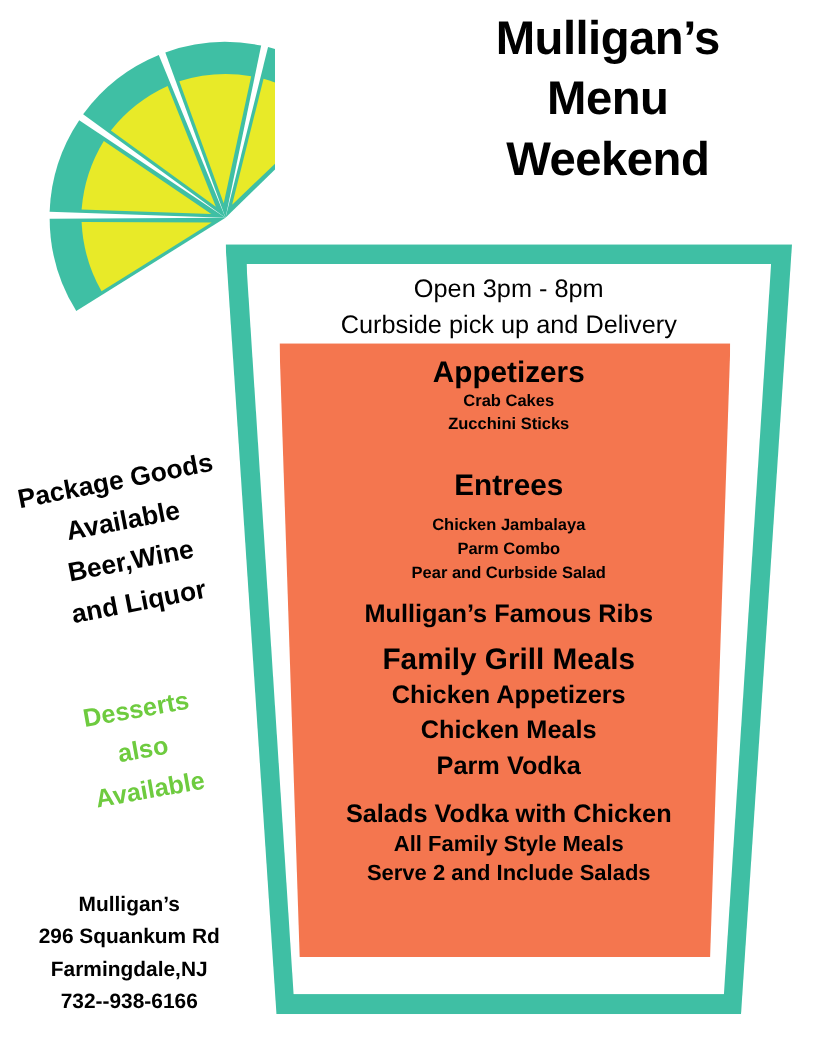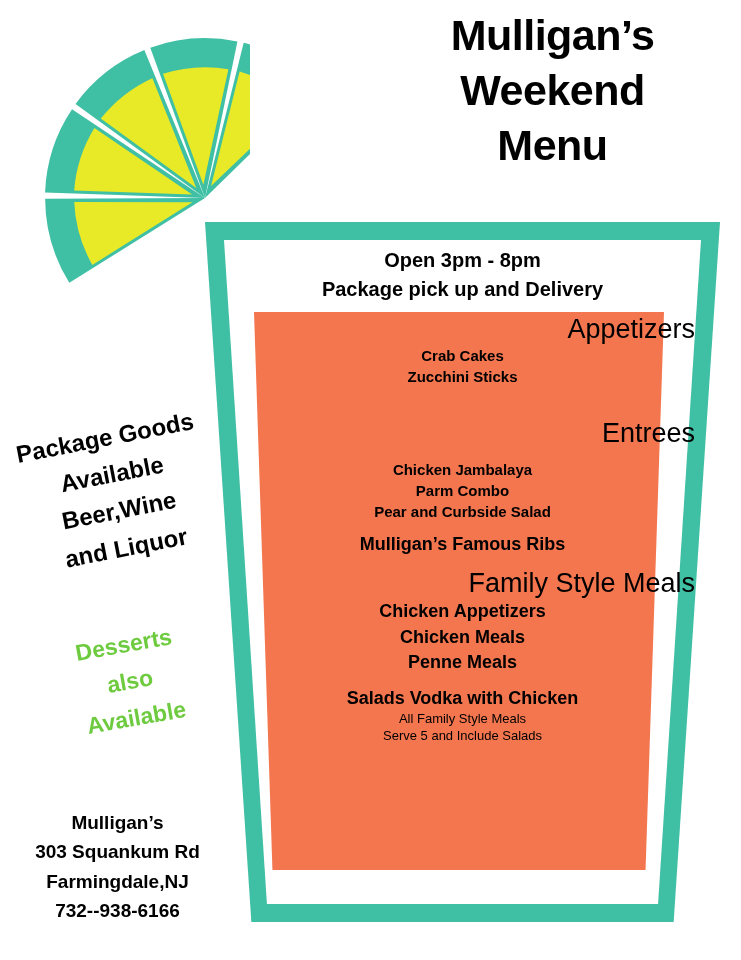--- a/index.html
+++ b/index.html
@@ -69,43 +69,42 @@
 
   
   .menu-text {
     position: absolute;
     left: 230px;
     top: 236px;
     width: 465px;
     text-align: center;
   }
   .hours {
-    font-size: 20px;
-    font-weight: bold;
+    font-size: 23px;
+    font-weight: normal;
     line-height: 1.45;
     padding-top: 10px;
   }
   .section-head {
     font-size: 27px;
-    font-weight: normal;
-    text-align: right;
+    font-weight: bold;
   }
   .item {
     font-size: 15px;
     font-weight: bold;
     line-height: 1.42;
   }
   .item-lg {
-    font-size: 18px;
+    font-size: 23px;
     font-weight: bold;
     line-height: 1.42;
   }
   .note {
-    font-size: 13px;
-    font-weight: normal;
+    font-size: 20px;
+    font-weight: bold;
     line-height: 1.3;
   }
   .sp-sm { height: 10px; }
   .sp-lg { height: 30px; }
 
   
   .package {
     position: absolute;
     left: 8px;
     top: 418px;
@@ -137,22 +136,22 @@
     font-size: 19px;
     font-weight: bold;
     line-height: 1.55;
   }
 </style>
 </head>
 <body>
 
 <div class="title">
   <div>Mulligan’s</div>
+  <div>Menu</div>
   <div>Weekend</div>
-  <div>Menu</div>
 </div>
 
 <div class="lime">
   <svg width="240" height="360" viewBox="0 0 240 360" xmlns="http://www.w3.org/2000/svg">
     <g transform="translate(195,180)">
 
       <g transform="rotate(-122)">
         <path d="M0,0 L0,-160 A160,160 0 0,1 84,-136 Z" fill="#3fbfa4"></path>
         <path d="M0,-22 L0,-140 A140,140 0 0,1 63,-122 Z" fill="#e8ea28" transform="translate(3,9)"></path>
       </g>
@@ -180,62 +179,62 @@
   </svg>
 </div>
 
 <div class="glass-outer"></div>
 <div class="glass-inner"></div>
 <div class="drink"></div>
 
 <div class="menu-text">
   <div class="hours">
     <div>Open 3pm - 8pm</div>
-    <div>Package pick up and Delivery</div>
+    <div>Curbside pick up and Delivery</div>
   </div>
 
   <div class="sp-sm"></div>
 
   <div class="section-head">Appetizers</div>
   <div class="item">Crab Cakes</div>
   <div class="item">Zucchini Sticks</div>
 
   <div class="sp-lg"></div>
 
   <div class="section-head">Entrees</div>
   <div class="sp-sm"></div>
   <div class="item">Chicken Jambalaya</div>
   <div class="item">Parm Combo</div>
   <div class="item">Pear and Curbside Salad</div>
   <div class="sp-sm"></div>
   <div class="item-lg">Mulligan’s Famous Ribs</div>
 
   <div class="sp-sm"></div>
 
-  <div class="section-head">Family Style Meals</div>
+  <div class="section-head">Family Grill Meals</div>
   <div class="item-lg">Chicken Appetizers</div>
   <div class="item-lg">Chicken Meals</div>
-  <div class="item-lg">Penne Meals</div>
+  <div class="item-lg">Parm Vodka</div>
   <div class="sp-sm"></div>
   <div class="item-lg">Salads Vodka with Chicken</div>
   <div class="note">All Family Style Meals</div>
-  <div class="note">Serve 5 and Include Salads</div>
+  <div class="note">Serve 2 and Include Salads</div>
 </div>
 
 <div class="package">
   <div>Package Goods</div>
   <div>Available</div>
   <div>Beer,Wine</div>
   <div>and Liquor</div>
 </div>
 
 <div class="desserts">
   <div>Desserts</div>
   <div>also</div>
   <div>Available</div>
 </div>
 
 <div class="contact">
   <div>Mulligan’s</div>
-  <div>303 Squankum Rd</div>
+  <div>296 Squankum Rd</div>
   <div>Farmingdale,NJ</div>
   <div>732--938-6166</div>
 </div>
 
 </body></html>

